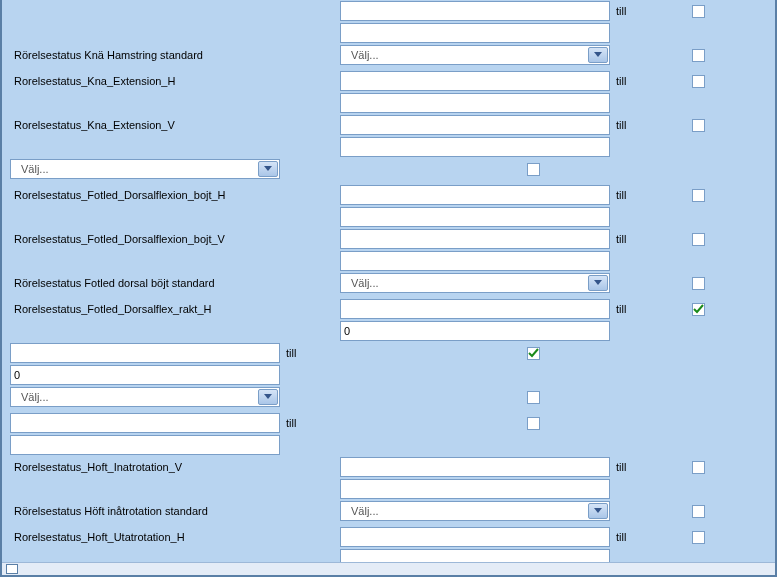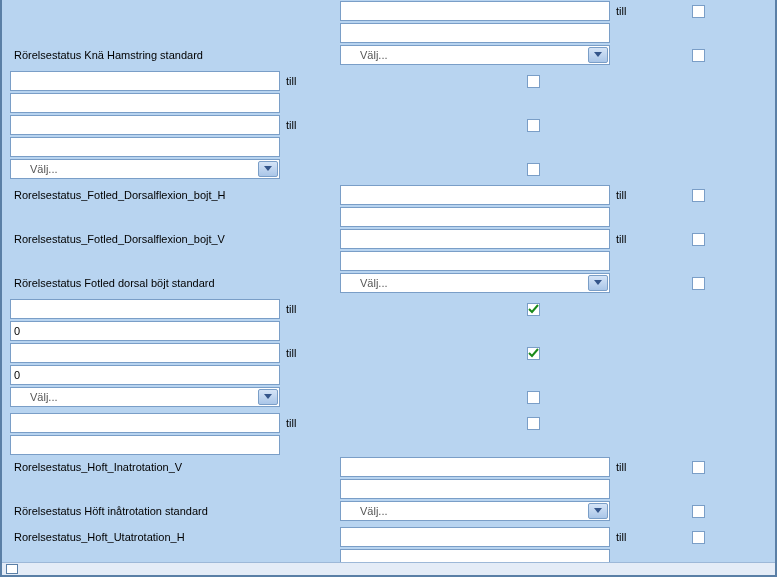--- a/index.html
+++ b/index.html
@@ -75,21 +75,21 @@
   }
   .select {
     width: 270px;
     height: 20px;
     position: relative;
     box-sizing: border-box;
     border: 1px solid #7a9ec7;
     background: #fff;
     display: flex;
     align-items: center;
-    padding: 0 19px;
+    padding: 0 10px;
     color: #555;
     cursor: default;
     user-select: none;
   }
   .select .arrow-btn {
     position: absolute;
     right: 1px;
     top: 1px;
     bottom: 1px;
     width: 18px;
@@ -170,34 +170,36 @@
                 <path d="M0 0 L8 0 L4 5 Z" fill="#34558a"></path>
               </svg>
             </div>
           </div>
         </div>
         <div class="check-col">
           <div class="checkbox"></div>
         </div>
       </div>
       <div class="row">
-        <div class="input-col">
-          <div class="input-line">
-            <input class="text-input" type="text" value="" style="">
-            <span class="till">till</span>
-          </div>
-          <div class="input-line">
-            <input class="text-input" type="text" value="" style="">
-          </div>
-        </div>
-        <div class="check-col">
-          <div class="checkbox"></div>
-        </div>
-      </div>
-      <div class="row">
+        <div class="label-col">Rorelsestatus_Kna_Extension_H</div>
+        <div class="input-col">
+          <div class="input-line">
+            <input class="text-input" type="text" value="" style="">
+            <span class="till">till</span>
+          </div>
+          <div class="input-line">
+            <input class="text-input" type="text" value="" style="">
+          </div>
+        </div>
+        <div class="check-col">
+          <div class="checkbox"></div>
+        </div>
+      </div>
+      <div class="row">
+        <div class="label-col">Rorelsestatus_Kna_Extension_V</div>
         <div class="input-col">
           <div class="input-line">
             <input class="text-input" type="text" value="" style="">
             <span class="till">till</span>
           </div>
           <div class="input-line">
             <input class="text-input" type="text" value="" style="">
           </div>
         </div>
         <div class="check-col">
@@ -259,20 +261,21 @@
                 <path d="M0 0 L8 0 L4 5 Z" fill="#34558a"></path>
               </svg>
             </div>
           </div>
         </div>
         <div class="check-col">
           <div class="checkbox"></div>
         </div>
       </div>
       <div class="row">
+        <div class="label-col">Rorelsestatus_Fotled_Dorsalflex_rakt_H</div>
         <div class="input-col">
           <div class="input-line">
             <input class="text-input" type="text" value="" style="">
             <span class="till">till</span>
           </div>
           <div class="input-line">
             <input class="text-input" type="text" value="0" style="">
           </div>
         </div>
         <div class="check-col">

